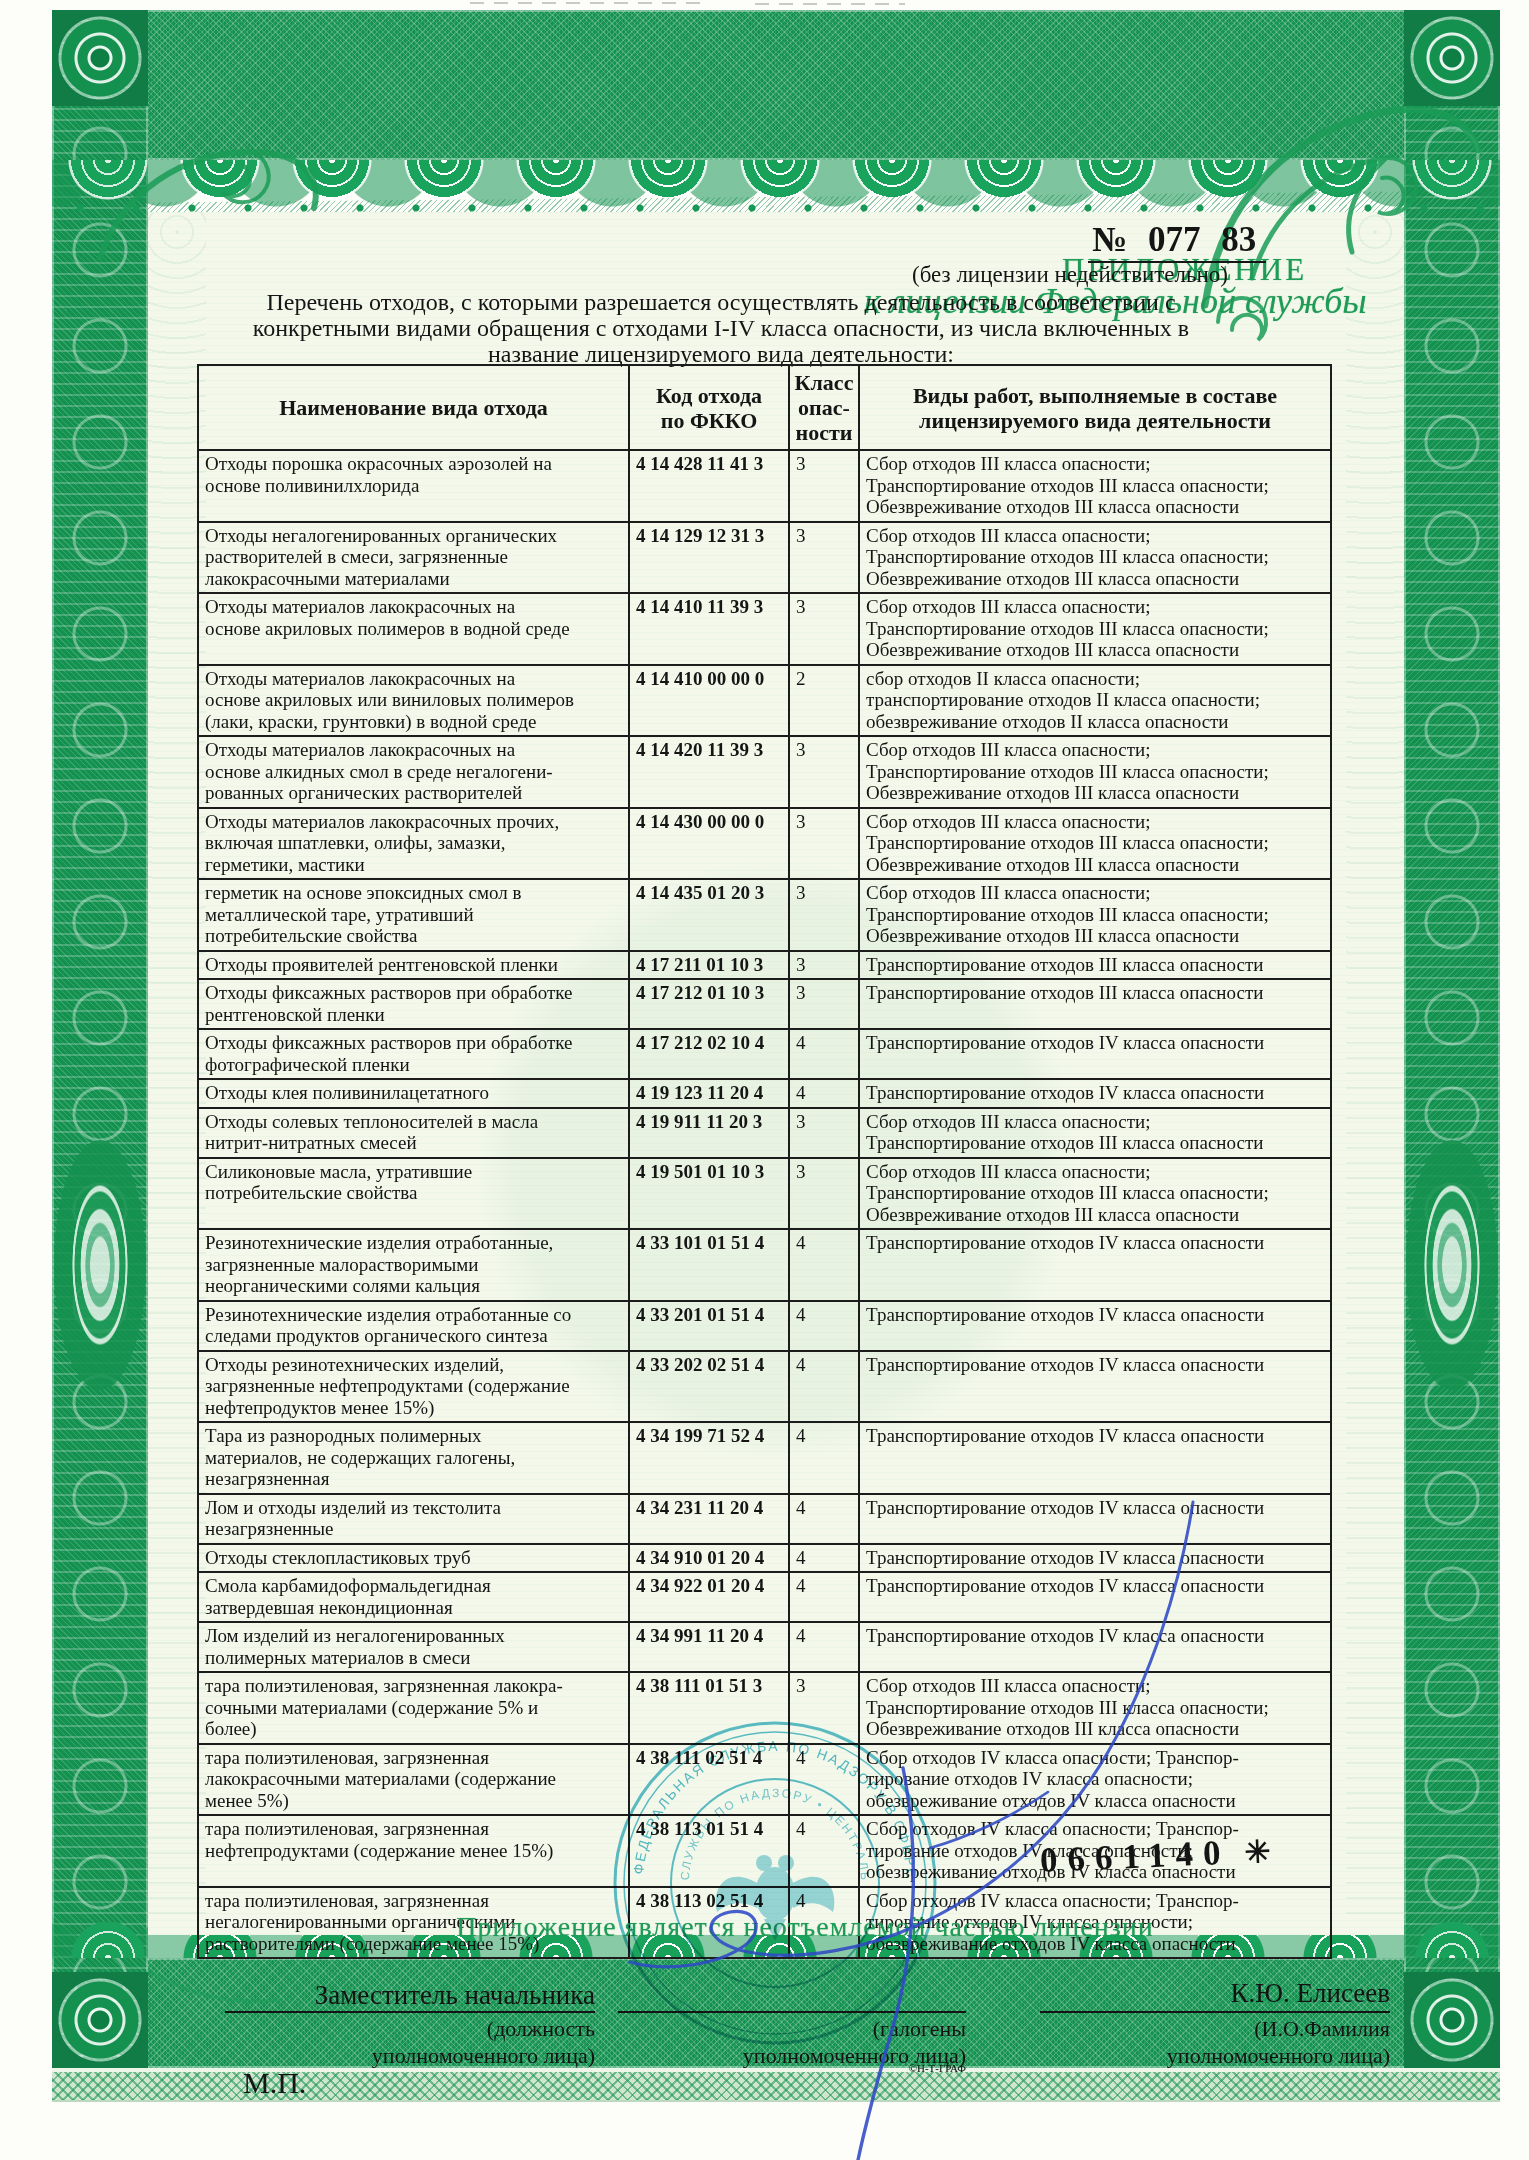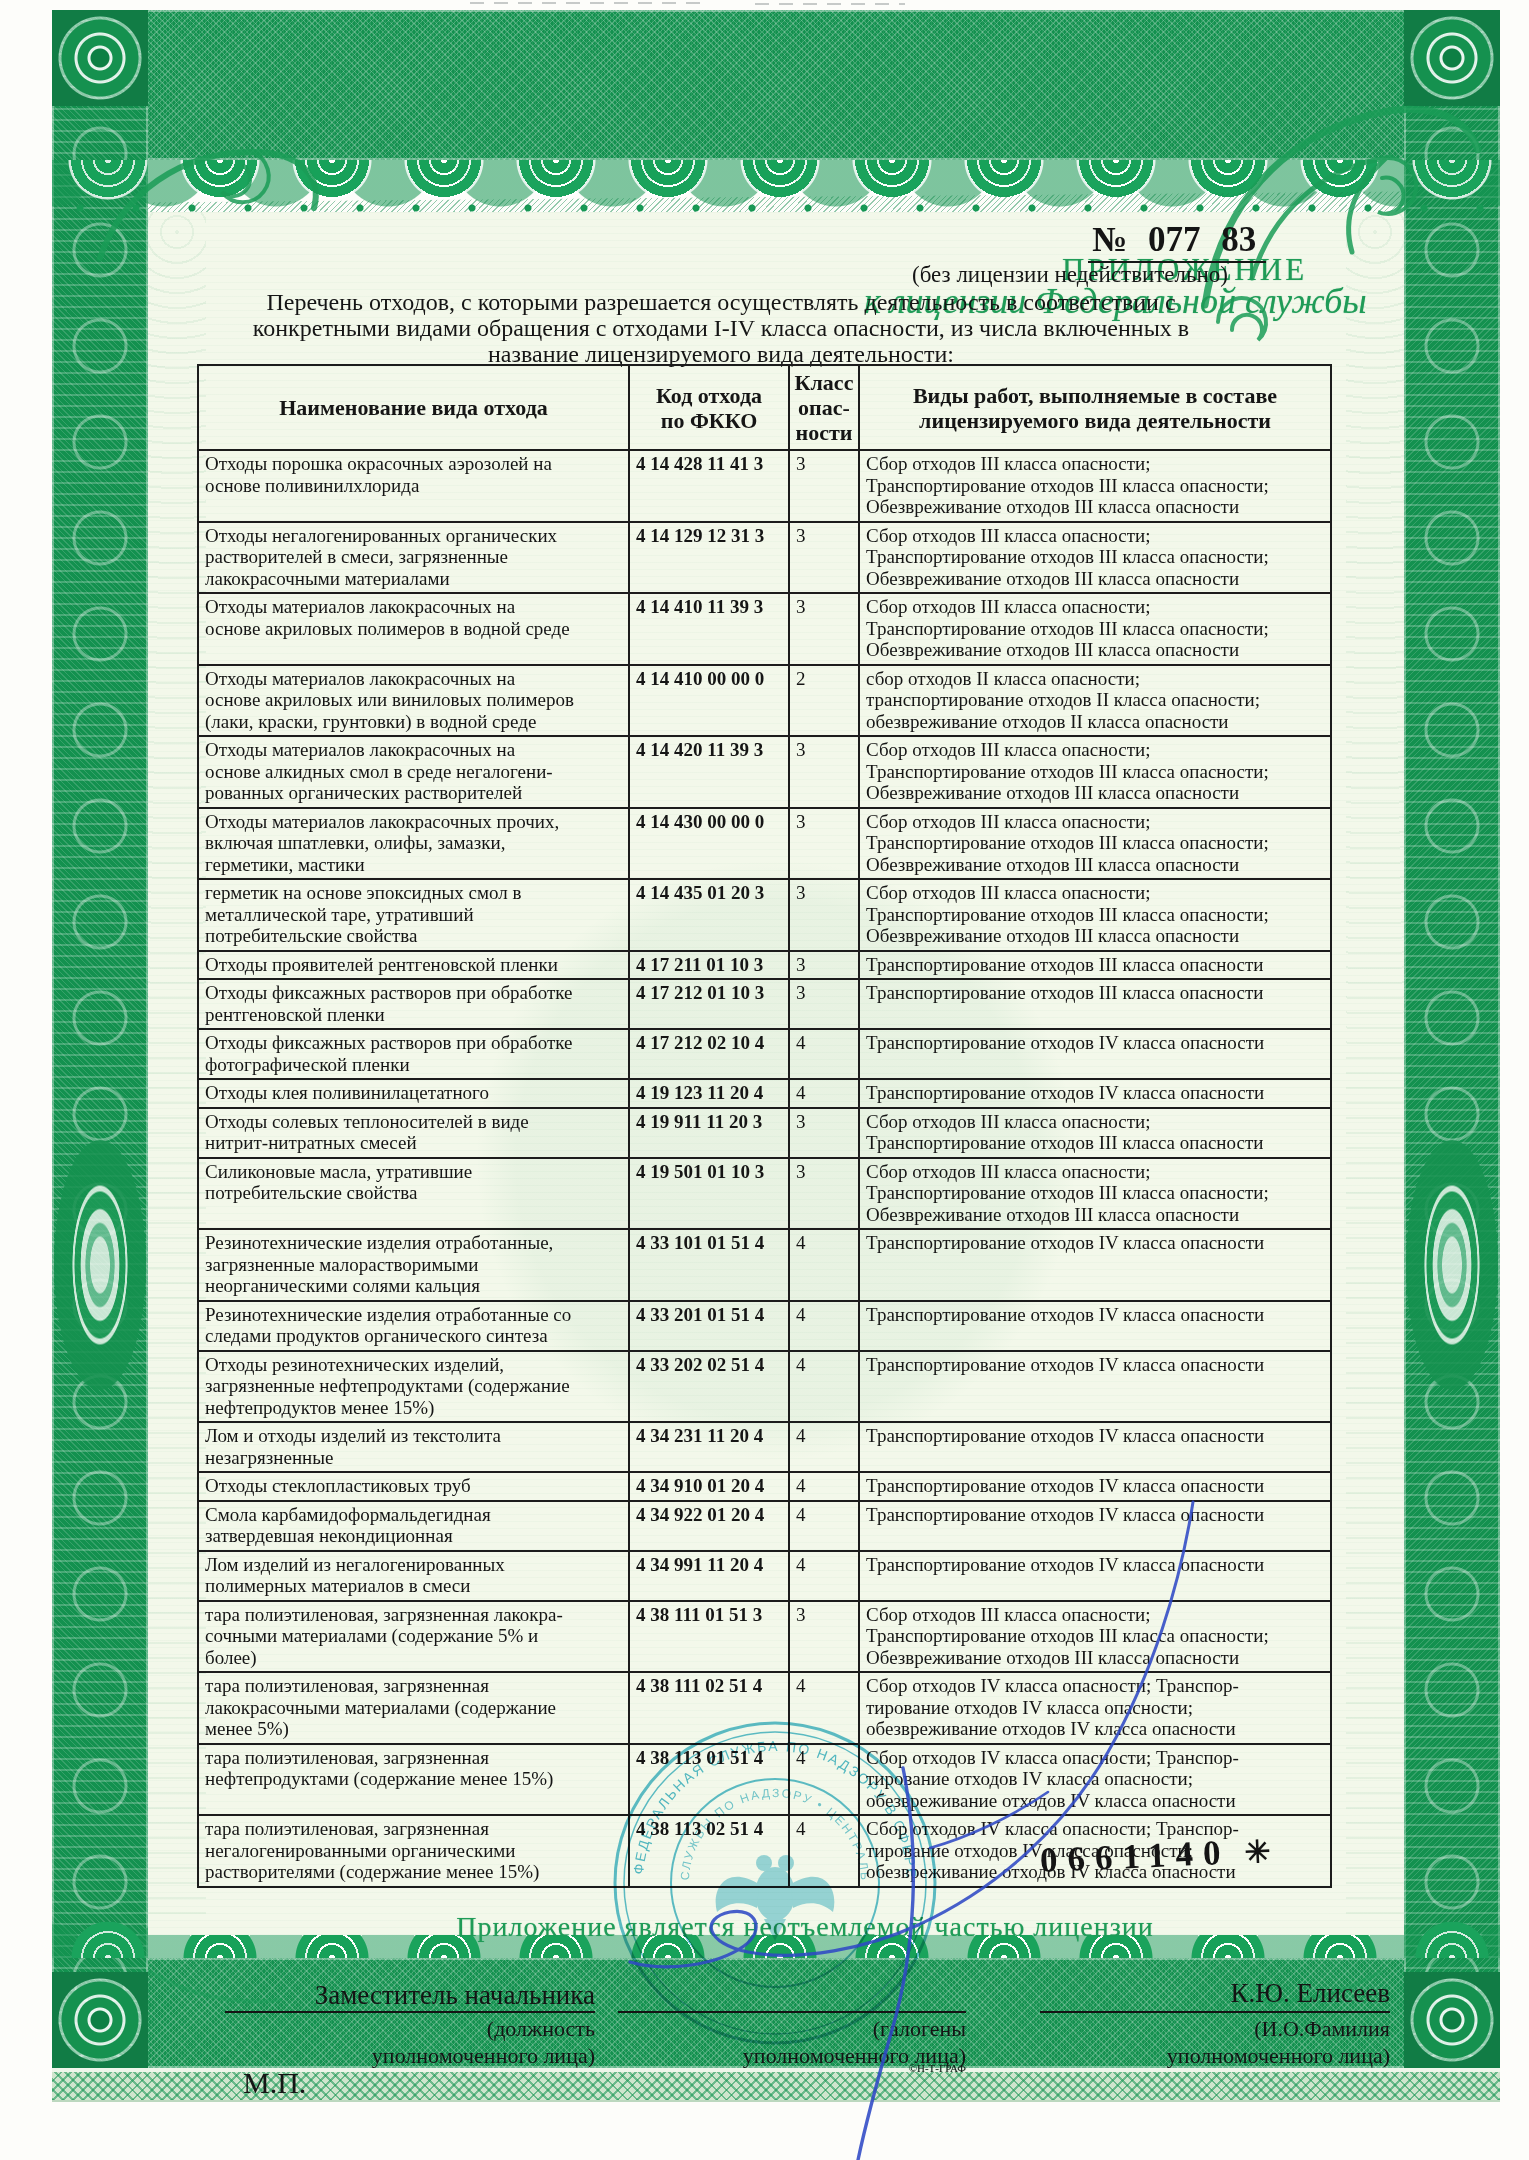--- a/index.html
+++ b/index.html
@@ -281,21 +281,21 @@
           <td class="c-hazard">4</td>
           <td class="c-works">Транспортирование отходов IV класса опасности</td>
         </tr>
         <tr>
           <td class="c-name">Отходы клея поливинилацетатного</td>
           <td class="c-code">4 19 123 11 20 4</td>
           <td class="c-hazard">4</td>
           <td class="c-works">Транспортирование отходов IV класса опасности</td>
         </tr>
         <tr>
-          <td class="c-name">Отходы солевых теплоносителей в виде
+          <td class="c-name">Отходы солевых теплоносителей в масла
 нитрит-нитратных смесей</td>
           <td class="c-code">4 19 911 11 20 3</td>
           <td class="c-hazard">3</td>
           <td class="c-works">Сбор отходов III класса опасности;
 Транспортирование отходов III класса опасности</td>
         </tr>
         <tr>
           <td class="c-name">Силиконовые масла, утратившие
 потребительские свойства</td>
           <td class="c-code">4 19 501 01 10 3</td>
@@ -317,20 +317,28 @@
 следами продуктов органического синтеза</td>
           <td class="c-code">4 33 201 01 51 4</td>
           <td class="c-hazard">4</td>
           <td class="c-works">Транспортирование отходов IV класса опасности</td>
         </tr>
         <tr>
           <td class="c-name">Отходы резинотехнических изделий,
 загрязненные нефтепродуктами (содержание
 нефтепродуктов менее 15%)</td>
           <td class="c-code">4 33 202 02 51 4</td>
+          <td class="c-hazard">4</td>
+          <td class="c-works">Транспортирование отходов IV класса опасности</td>
+        </tr>
+        <tr>
+          <td class="c-name">Тара из разнородных полимерных
+материалов, не содержащих галогены,
+незагрязненная</td>
+          <td class="c-code">4 34 199 71 52 4</td>
           <td class="c-hazard">4</td>
           <td class="c-works">Транспортирование отходов IV класса опасности</td>
         </tr>
         <tr>
           <td class="c-name">Лом и отходы изделий из текстолита
 незагрязненные</td>
           <td class="c-code">4 34 231 11 20 4</td>
           <td class="c-hazard">4</td>
           <td class="c-works">Транспортирование отходов IV класса опасности</td>
         </tr>

